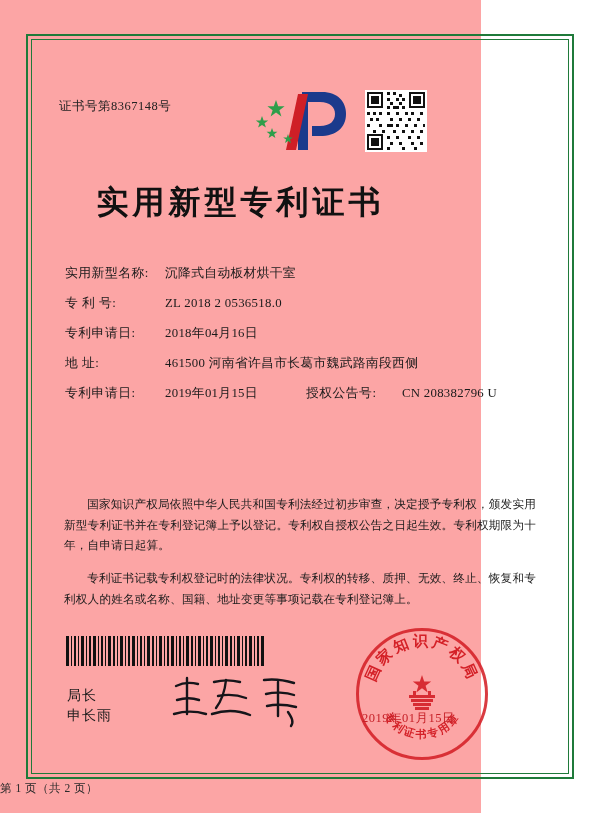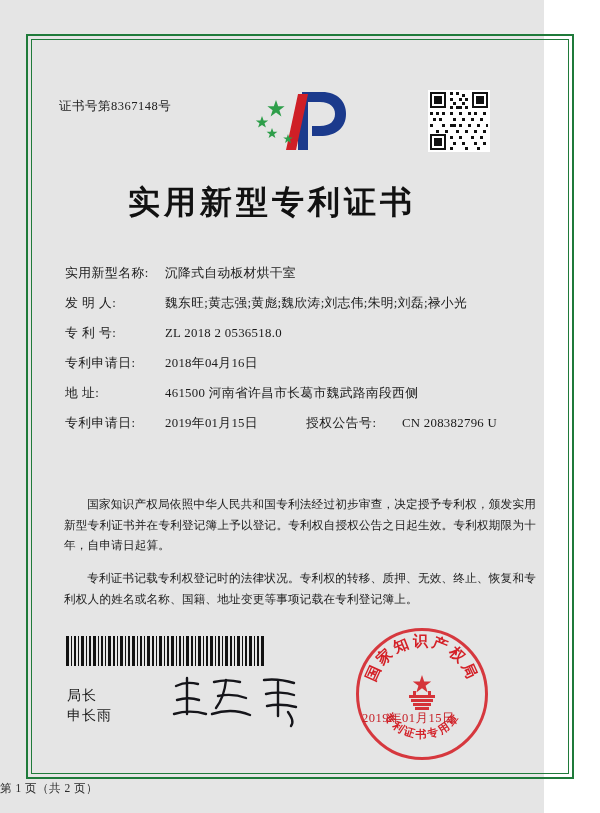--- a/index.html
+++ b/index.html
@@ -11,23 +11,23 @@
     width: 600px;
     height: 813px;
     font-family: "Liberation Serif", "DejaVu Serif", serif;
     color: #1a1a1a;
     position: relative;
     overflow: hidden;
   }
   .page {
     position: absolute;
     left: 0; top: 0;
-    width: 544px;
+    width: 481px;
     height: 813px;
-    background: #e5e5e5;
+    background: #fca5a5;
   }
   .border-outer {
     position: absolute;
     left: 26px; top: 34px;
     width: 548px;
     height: 745px;
     border: 2px solid #1f7a3a;
     box-sizing: border-box;
   }
   .border-inner {
@@ -288,23 +288,20 @@
     </svg>
   </div>
 
   <div class="title">实用新型专利证书</div>
 
   <div class="fields">
     <div class="field-row">
       <span class="field-label">实用新型名称:</span><span class="field-value">沉降式自动板材烘干室</span>
     </div>
     <div class="field-row">
-      <span class="field-label">发 明 人:</span><span class="field-value">魏东旺;黄志强;黄彪;魏欣涛;刘志伟;朱明;刘磊;禄小光</span>
-    </div>
-    <div class="field-row">
       <span class="field-label">专 利 号:</span><span class="field-value">ZL 2018 2 0536518.0</span>
     </div>
     <div class="field-row">
       <span class="field-label">专利申请日:</span><span class="field-value">2018年04月16日</span>
     </div>
     <div class="field-row">
       <span class="field-label">地 址:</span><span class="field-value">461500 河南省许昌市长葛市魏武路南段西侧</span>
     </div>
     <div class="field-row two-col">
       <span class="field-label">专利申请日:</span><span class="field-value">2019年01月15日</span><span class="second-label">授权公告号:</span><span class="field-value">CN 208382796 U</span>

